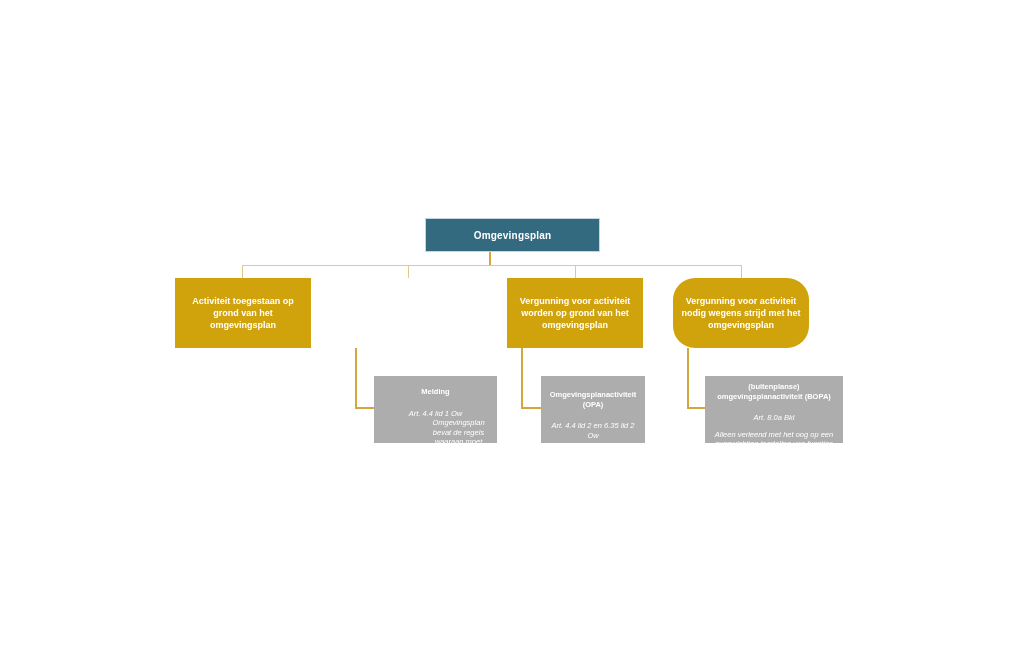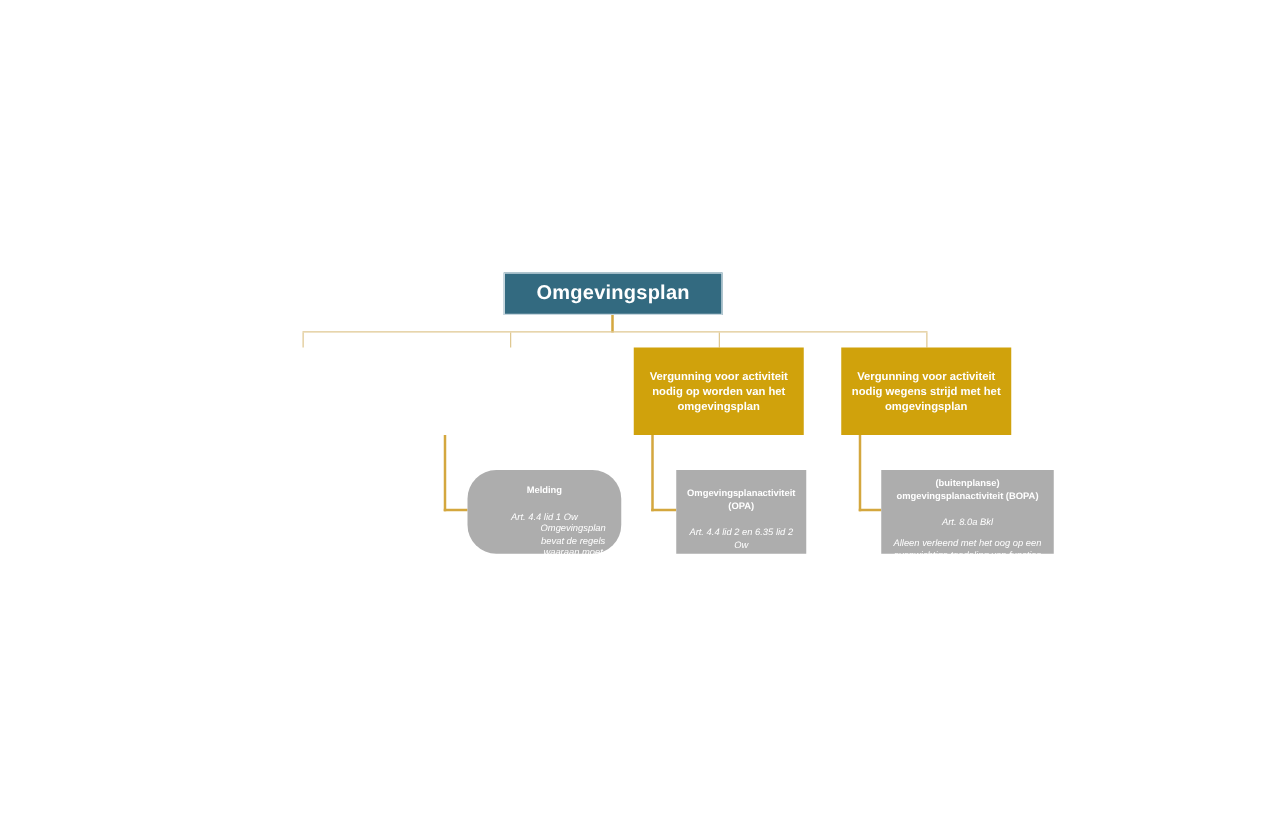--- a/index.html
+++ b/index.html
@@ -17,51 +17,51 @@
     overflow: hidden;
   }
   .node {
     position: absolute;
     box-sizing: border-box;
     color: var(--text, #ffffff);
     text-align: center;
   }
   
   .root-node {
-    left: 403px; top: 218px; width: 175px; height: 34px;
+    left: 425px; top: 218px; width: 175px; height: 34px;
     background: var(--root-box, #336A80);
     border: 1px solid var(--root-border, #c6d6de);
-    font-size: 16px;
+    font-size: 10px;
     font-weight: bold;
     display: flex; align-items: center; justify-content: center;
     letter-spacing: 0.2px;
   }
   
   .branch {
     top: 278px; width: 136px; height: 70px;
     background: var(--branch-box, #D0A20C);
     font-size: 9px;
     font-weight: bold;
     line-height: 12px;
     padding: 0 8px;
     display: flex; align-items: center; justify-content: center;
   }
   .b1 { left: 175px; }
   .b2 { left: 341px; }
   .b3 { left: 507px; }
-  .b4 { left: 673px; }
+  .b4 { left: 673px; border-radius: 22px; }
   
   .detail {
     top: 376px; height: 67px;
     background: var(--detail-box, #ADADAD);
     font-size: 7.5px;
     line-height: 9.5px;
     padding: 8px 4px 0 4px;
   }
-  .d1 { left: 374px; width: 123px; padding-top: 11px; border-radius: 23px; }
+  .d1 { left: 374px; width: 123px; padding-top: 11px; }
   .d2 { left: 541px; width: 104px; padding-top: 14px; }
   .d3 { left: 705px; width: 138px; padding-top: 6px; }
   .detail .title { font-weight: bold; display: block; }
   .detail .sub   { font-style: italic; display: block; margin-top: 12px; }
   .detail .body  { font-style: italic; display: block; margin-top: 9px; }
   .d1 .body { margin-top: 0; margin-left: 46px; }
   .d3 .body { margin-top: 7px; }
   
   .line { position: absolute; }
   .tree-h  { left: 242px; top: 265px; width: 500px; height: 1px; background: var(--tree-line, #DFC891); }
@@ -95,22 +95,25 @@
   <div class="line elbow-h eh1"></div>
   <div class="line elbow-v ev2"></div>
   <div class="line elbow-h eh2"></div>
   <div class="line elbow-v ev3"></div>
   <div class="line elbow-h eh3"></div>
 
   <div class="node root-node">
     <span>Omgevingsplan</span>
   </div>
 
+  <div class="node branch b1">
+    <span>Activiteit toegestaan op grond van het omgevingsplan</span>
+  </div>
   <div class="node branch b3">
-    <span>Vergunning voor activiteit nodig op worden van het omgevingsplan</span>
+    <span>Vergunning voor activiteit worden op grond van het omgevingsplan</span>
   </div>
   <div class="node branch b4">
     <span>Vergunning voor activiteit nodig wegens strijd met het omgevingsplan</span>
   </div>
 
   <div class="node detail d1">
     <span class="title">Melding</span>
     <span class="sub">Art. 4.4 lid 1 Ow</span>
     <span class="body">Omgevingsplan bevat de regels waaraan moet worden voldaan.</span>
   </div>

